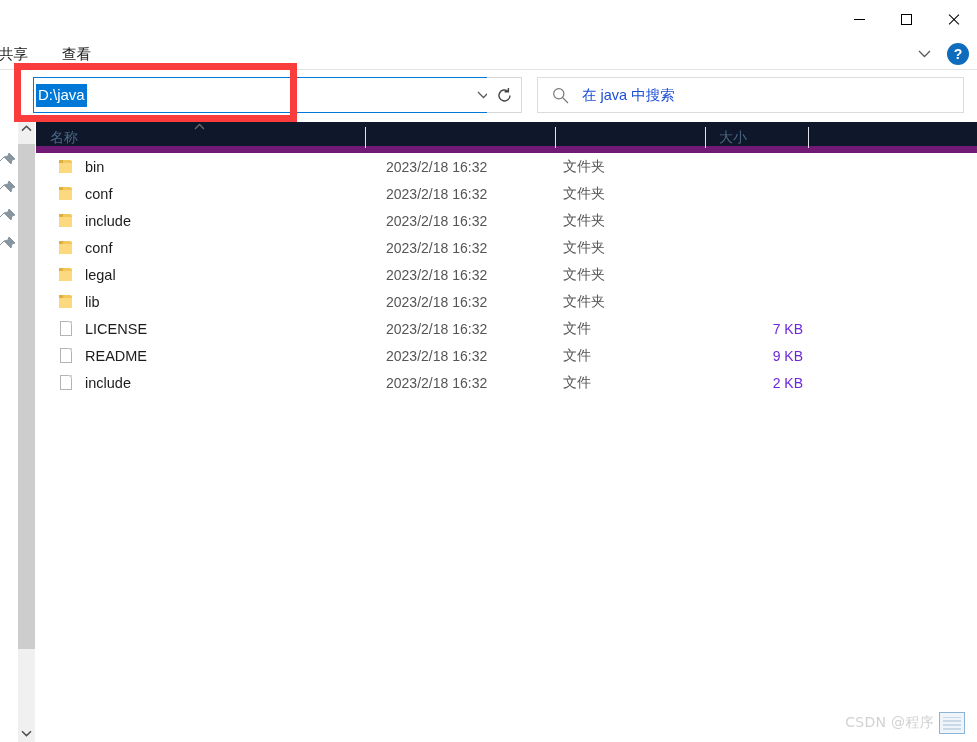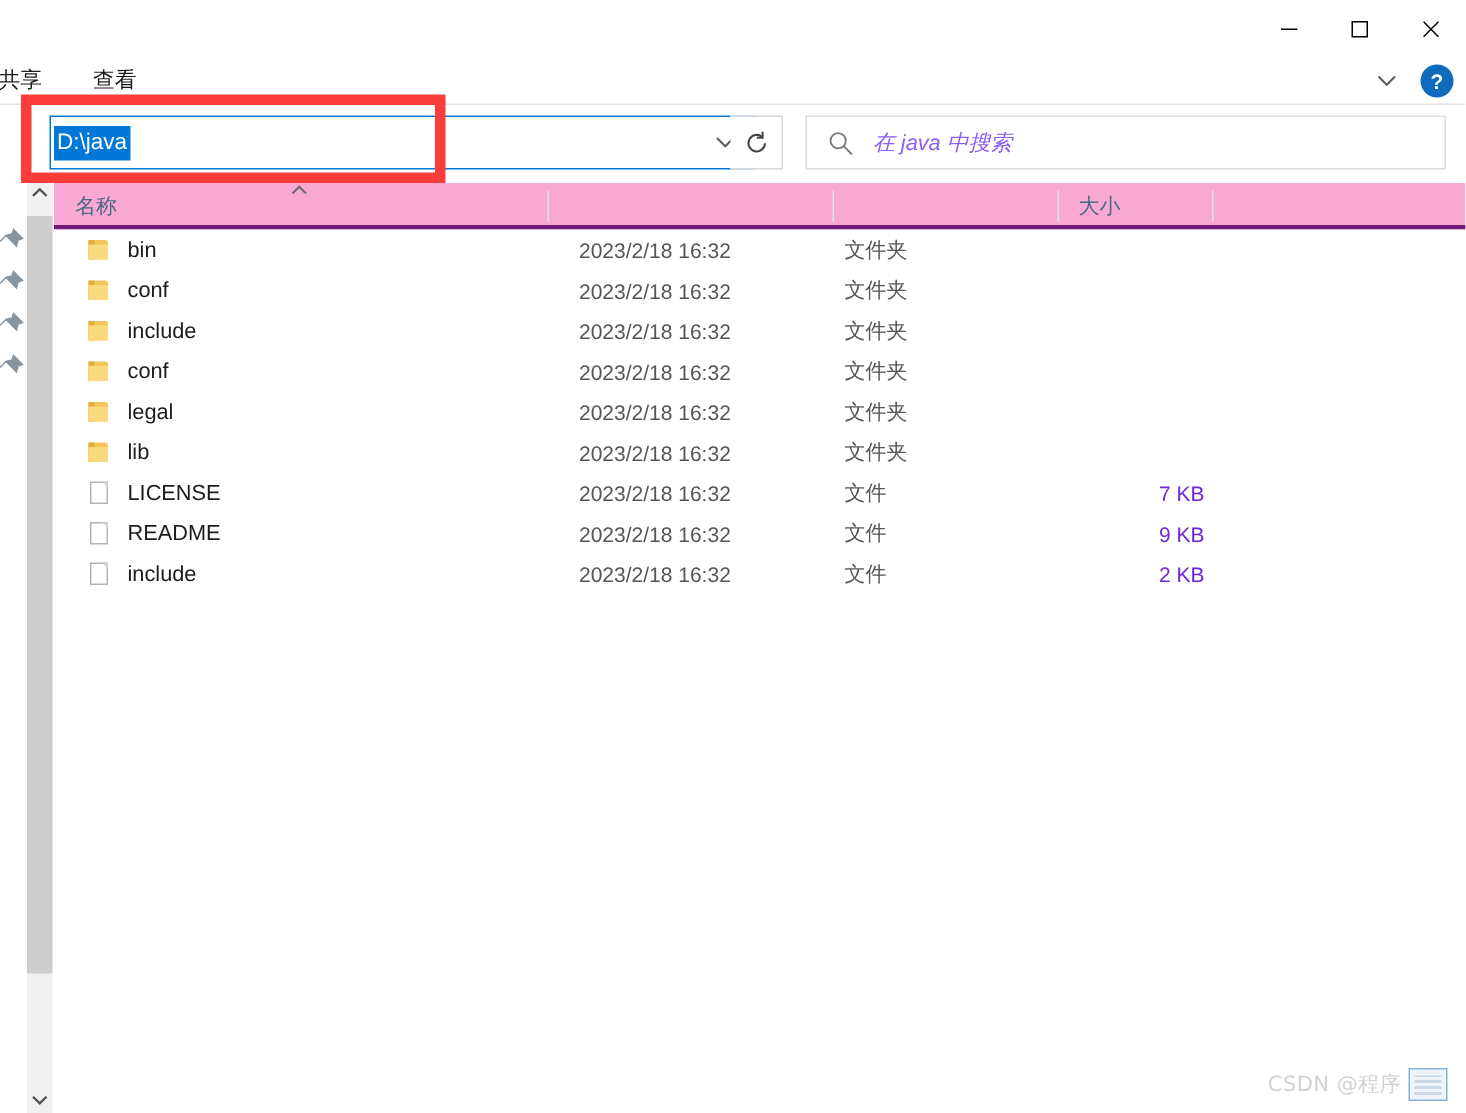--- a/index.html
+++ b/index.html
@@ -116,23 +116,22 @@
     position: absolute; left: 537px; top: 6px;
     width: 427px; height: 36px;
     border: 1px solid #dcdcdc;
     background: #ffffff;
     display: flex; align-items: center;
   }
   .search-icon-wrap {
     width: 44px; display: flex; align-items: center; justify-content: center;
   }
   .search-ph {
-    font-size: 14.5px; color: #8b5cf6;
+    font-size: 14.5px; color: #1d4ed8;
     white-space: nowrap;
-    font-style: italic;
   }
 
   
   .annot-rect {
     position: absolute;
     left: 14px; top: 63px; width: 283px; height: 59px;
     border: 7px solid #fa3c3c;
     pointer-events: none;
     z-index: 40;
   }
@@ -165,22 +164,22 @@
   .nav-thumb {
     position: absolute; left: 0; top: 25px;
     width: 17px; height: 505px;
     background: #cdcdcd;
   }
 
   
   .colhdr {
     position: absolute; left: 36px; top: 122px;
     width: 941px; height: 31px;
-    background: #f9a8d4;
-    border-bottom: 3px solid #701a75;
+    background: #0f172a;
+    border-bottom: 7px solid #701a75;
   }
   .colcell {
     position: absolute; top: 0; height: 31px;
     display: flex; align-items: center;
     font-size: 14px; color: #4a6785;
     padding-left: 14px;
     cursor: default;
   }
   .coldiv {
     position: absolute; top: 5px; width: 1px; height: 21px;

